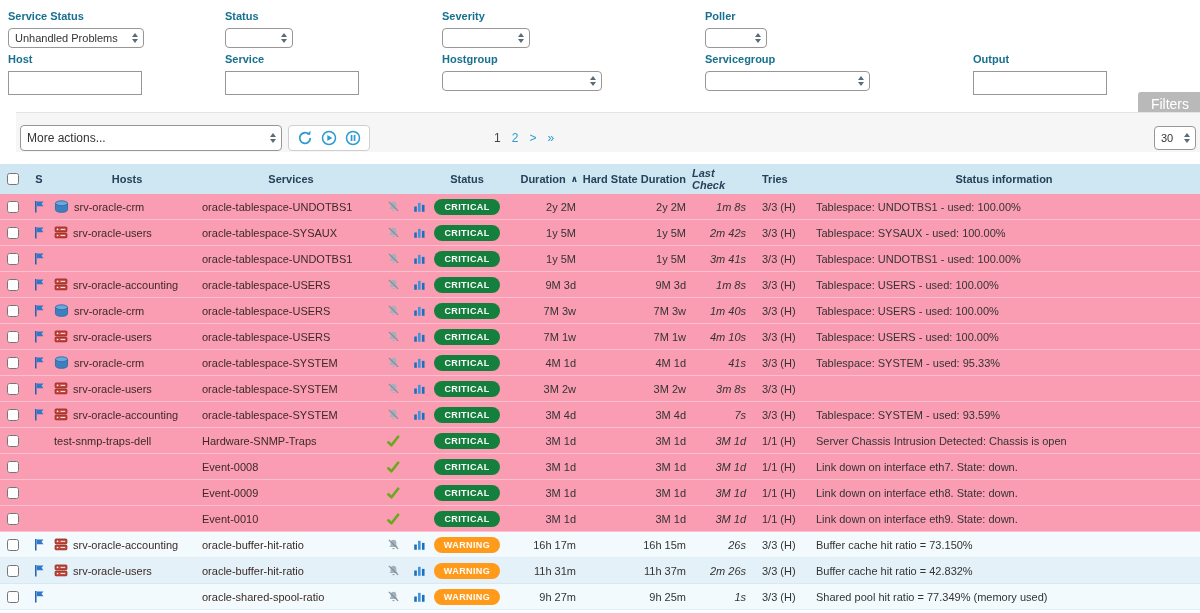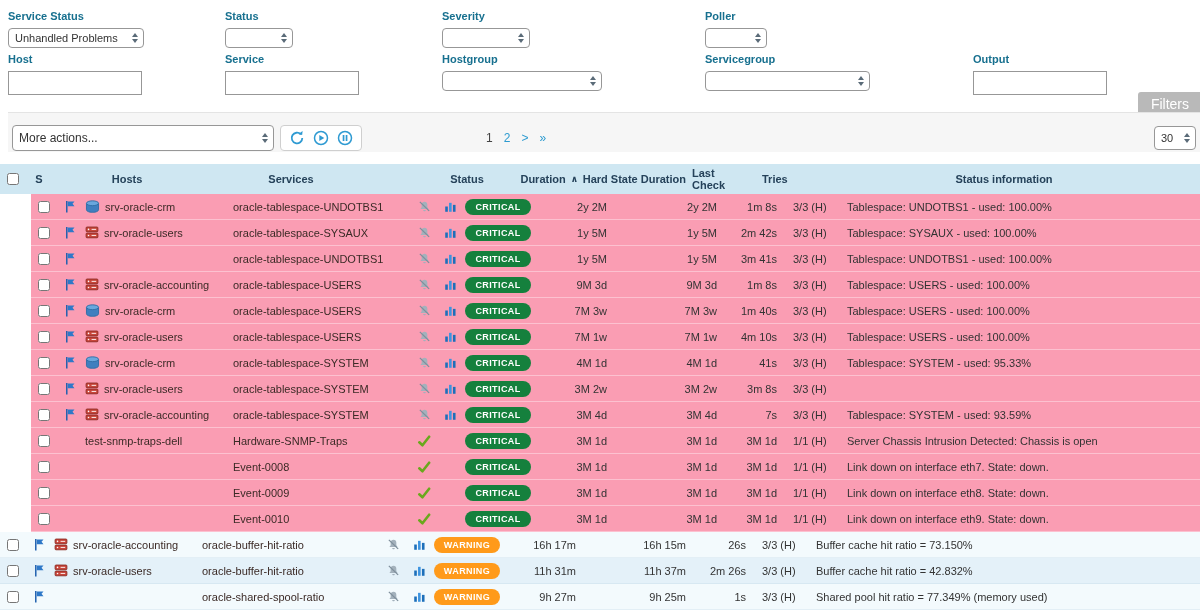--- a/index.html
+++ b/index.html
@@ -15,51 +15,51 @@
           font-size:11px;color:#333;box-sizing:border-box;cursor:default;}
   .sel-val{white-space:nowrap;overflow:hidden;min-height:11px;}
   .sel-arrows{display:flex;flex-direction:column;align-items:center;gap:2px;padding:0 2px;}
   .tri-up{width:0;height:0;border-left:3.5px solid transparent;border-right:3.5px solid transparent;border-bottom:4px solid #5a6b78;}
   .tri-down{width:0;height:0;border-left:3.5px solid transparent;border-right:3.5px solid transparent;border-top:4px solid #5a6b78;}
   .tinput{border:1px solid #979797;height:24px;box-sizing:border-box;width:134px;font-size:11px;padding:0 4px;background:#fff;}
   .filters-btn{position:absolute;right:0;top:92px;background:#b9b9b9;color:#fff;border:none;
                font-size:14px;font-family:inherit;padding:4px 11px 4px 13px;border-radius:3px 0 0 3px;cursor:pointer;}
 
   
-  .toolbar{position:absolute;top:112px;left:8px;right:0;height:40px;background:#f6f6f6;border-top:1px solid #e4e4e4;box-sizing:border-box;}
+  .toolbar{position:absolute;top:112px;left:16px;right:0;height:40px;background:#f6f6f6;border-top:1px solid #e4e4e4;box-sizing:border-box;}
   .more-actions{position:absolute;left:4px;top:12px;width:262px;height:26px;font-size:12px;}
   .icon-group{position:absolute;left:272px;top:12px;height:26px;display:flex;align-items:center;gap:6px;
               background:#fff;border:1px solid #cfcfcf;border-radius:4px;padding:0 7px;box-sizing:border-box;}
   .icon-btn{display:flex;align-items:center;justify-content:center;width:18px;height:18px;cursor:pointer;}
   .pagination{position:absolute;left:478px;top:18px;display:flex;gap:11px;font-size:12px;}
   .pg{cursor:pointer;}
   .pg.current{color:#444;cursor:default;}
   .pg.link{color:#2d9bd0;}
   .pagesize{position:absolute;right:4px;top:13px;width:42px;height:24px;}
 
   
   .thead{position:absolute;top:164px;left:0;right:0;height:30px;background:#cfe7f2;display:flex;align-items:center;
          font-weight:bold;font-size:11px;color:#25425a;}
   .tbody{position:absolute;top:194px;left:0;right:0;}
   .trow{display:flex;align-items:center;height:26px;font-size:11px;color:#333;box-sizing:border-box;}
-  .tone-critical{background:#fa9db3;border-bottom:1px solid #fcc1d0;margin-left:31px;}
+  .tone-critical{background:#fa9db3;border-bottom:1px solid #fcc1d0;}
   .tone-warn-a{background:#f3fafd;border-bottom:1px solid #e3eff6;}
   .tone-warn-b{background:#e4f1f9;border-bottom:1px solid #d7e8f2;}
 
   .cell{display:flex;align-items:center;height:100%;box-sizing:border-box;}
   .col-check{width:26px;justify-content:center;}
   .col-s{width:26px;justify-content:center;}
   .col-hosts{width:150px;gap:5px;padding-left:2px;}
   .col-services{width:178px;}
   .col-i1{width:26px;justify-content:center;}
   .col-i2{width:26px;justify-content:center;}
   .col-status{width:70px;justify-content:center;}
   .col-dur{width:78px;justify-content:flex-end;padding-right:4px;}
   .col-hard{width:112px;justify-content:flex-end;padding-right:6px;}
-  .col-last{width:60px;justify-content:flex-end;padding-right:6px;}
+  .col-last{width:60px;justify-content:flex-end;padding-right:6px;font-style:italic;}
   .col-tries{width:56px;padding-left:10px;}
   .col-info{flex:1;padding-left:8px;white-space:nowrap;overflow:hidden;}
 
   .thead .col-hosts,.thead .col-services{justify-content:center;padding-left:0;}
   .thead .col-info{justify-content:center;padding-left:0;}
   .thead .col-dur{padding-right:2px;}
   .sort{font-size:9px;margin-left:5px;color:#25425a;font-family:"DejaVu Sans",sans-serif;}
 
   input[type="checkbox"]{width:12px;height:12px;margin:0;}
   .host-link,.service-link{color:#3b2a26;text-decoration:none;cursor:pointer;white-space:nowrap;overflow:hidden;}

